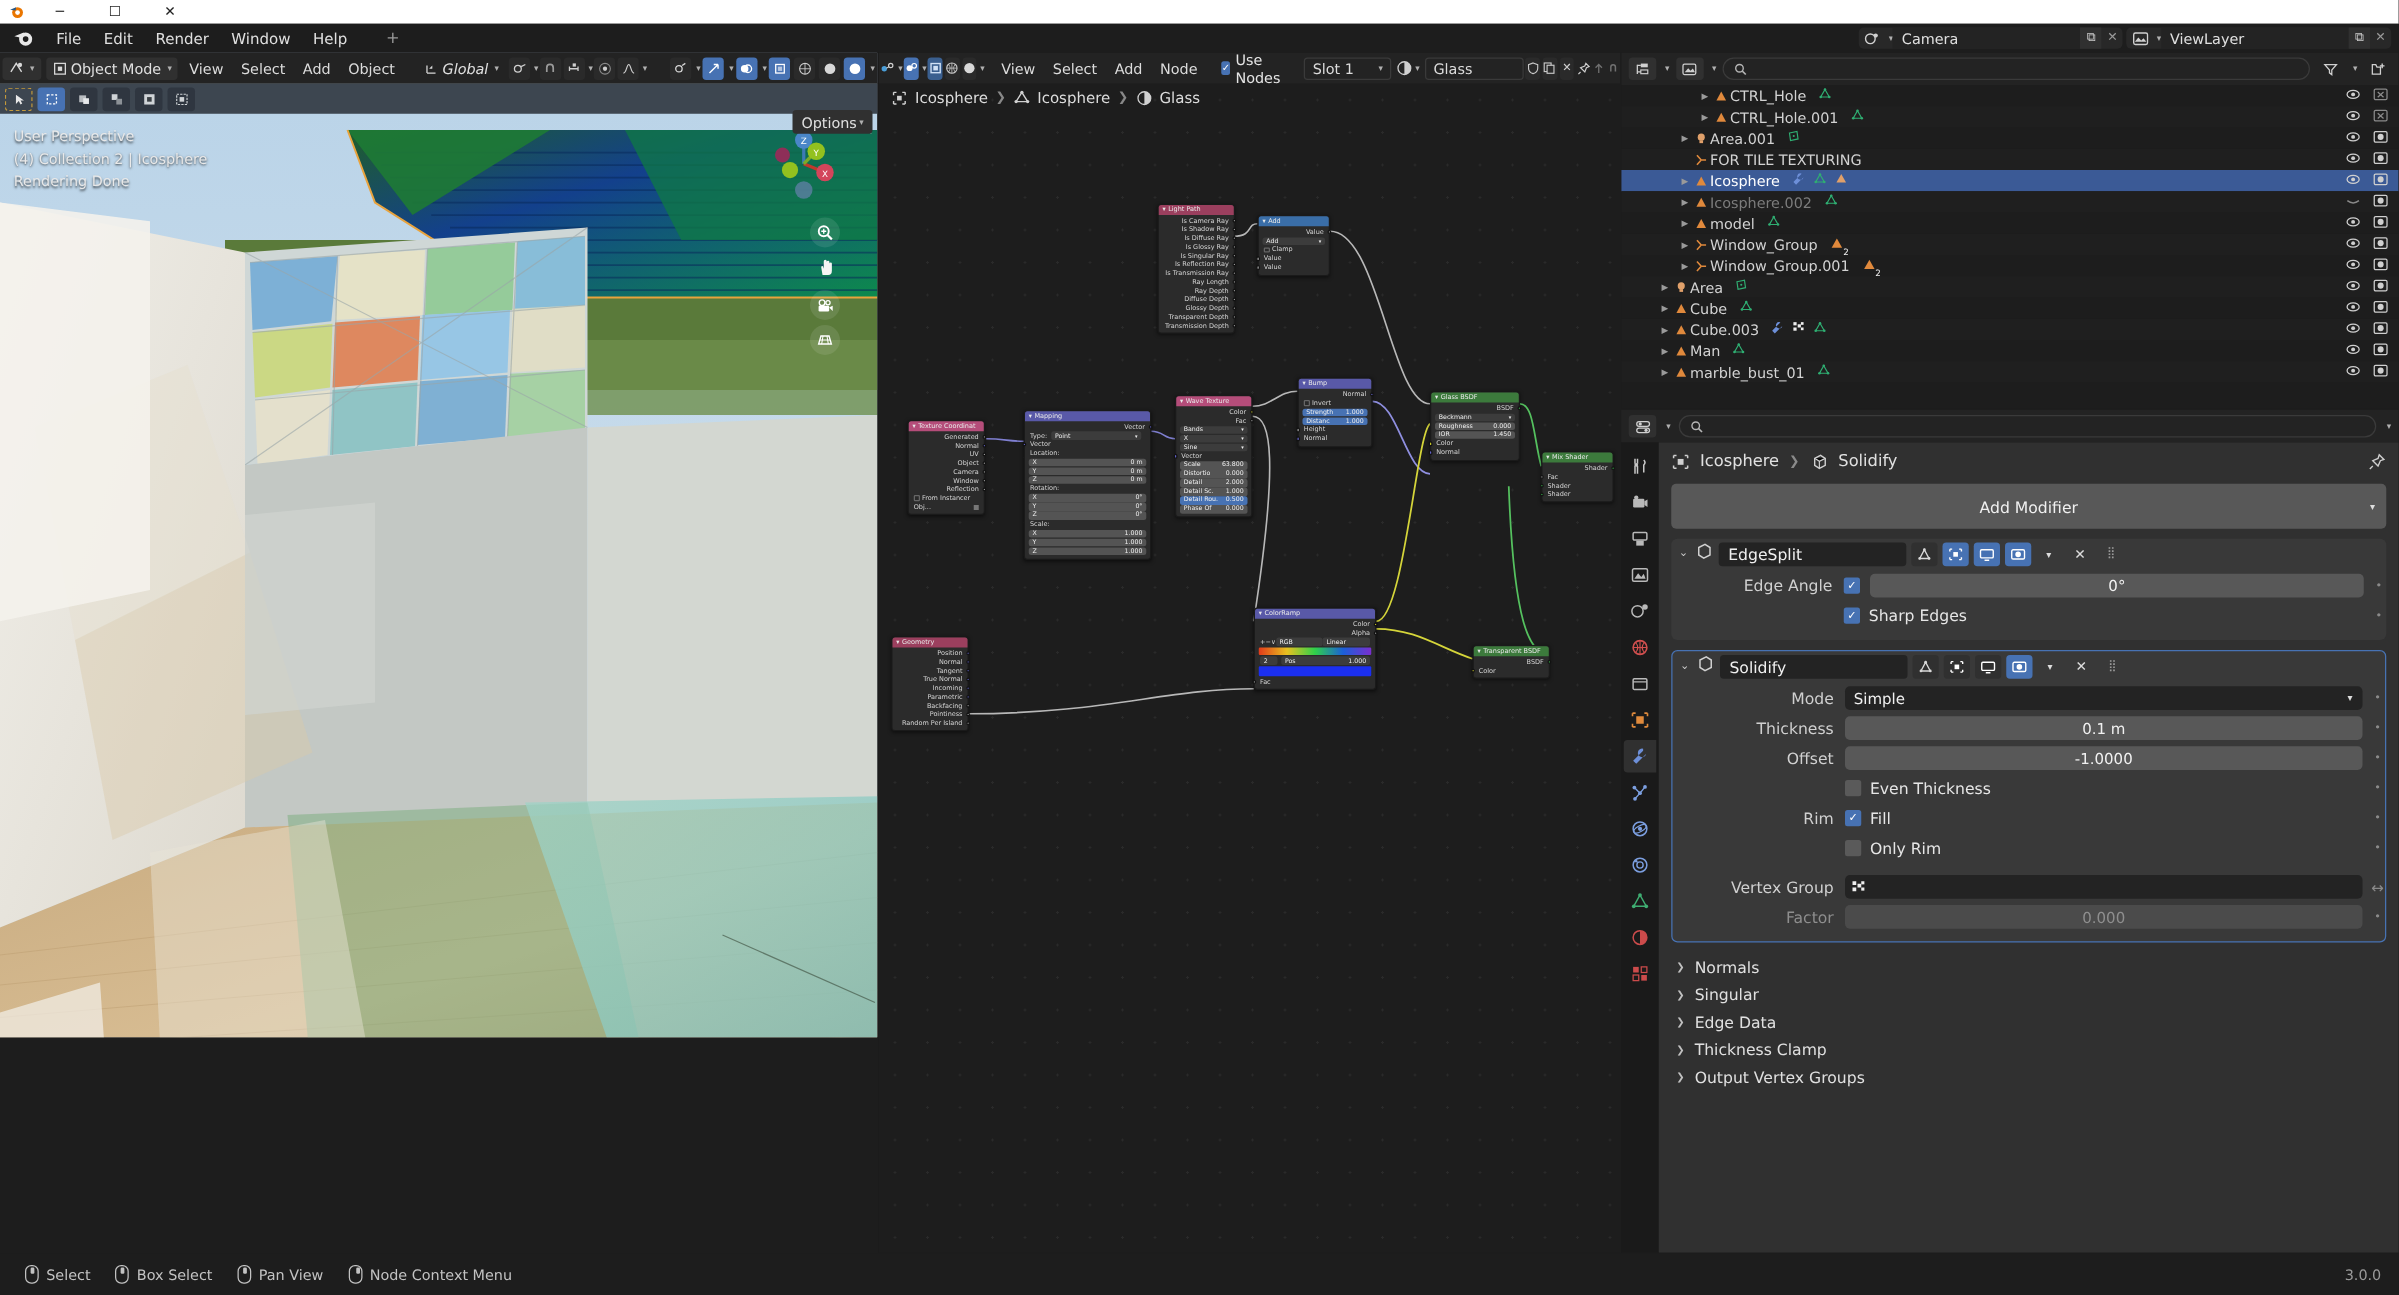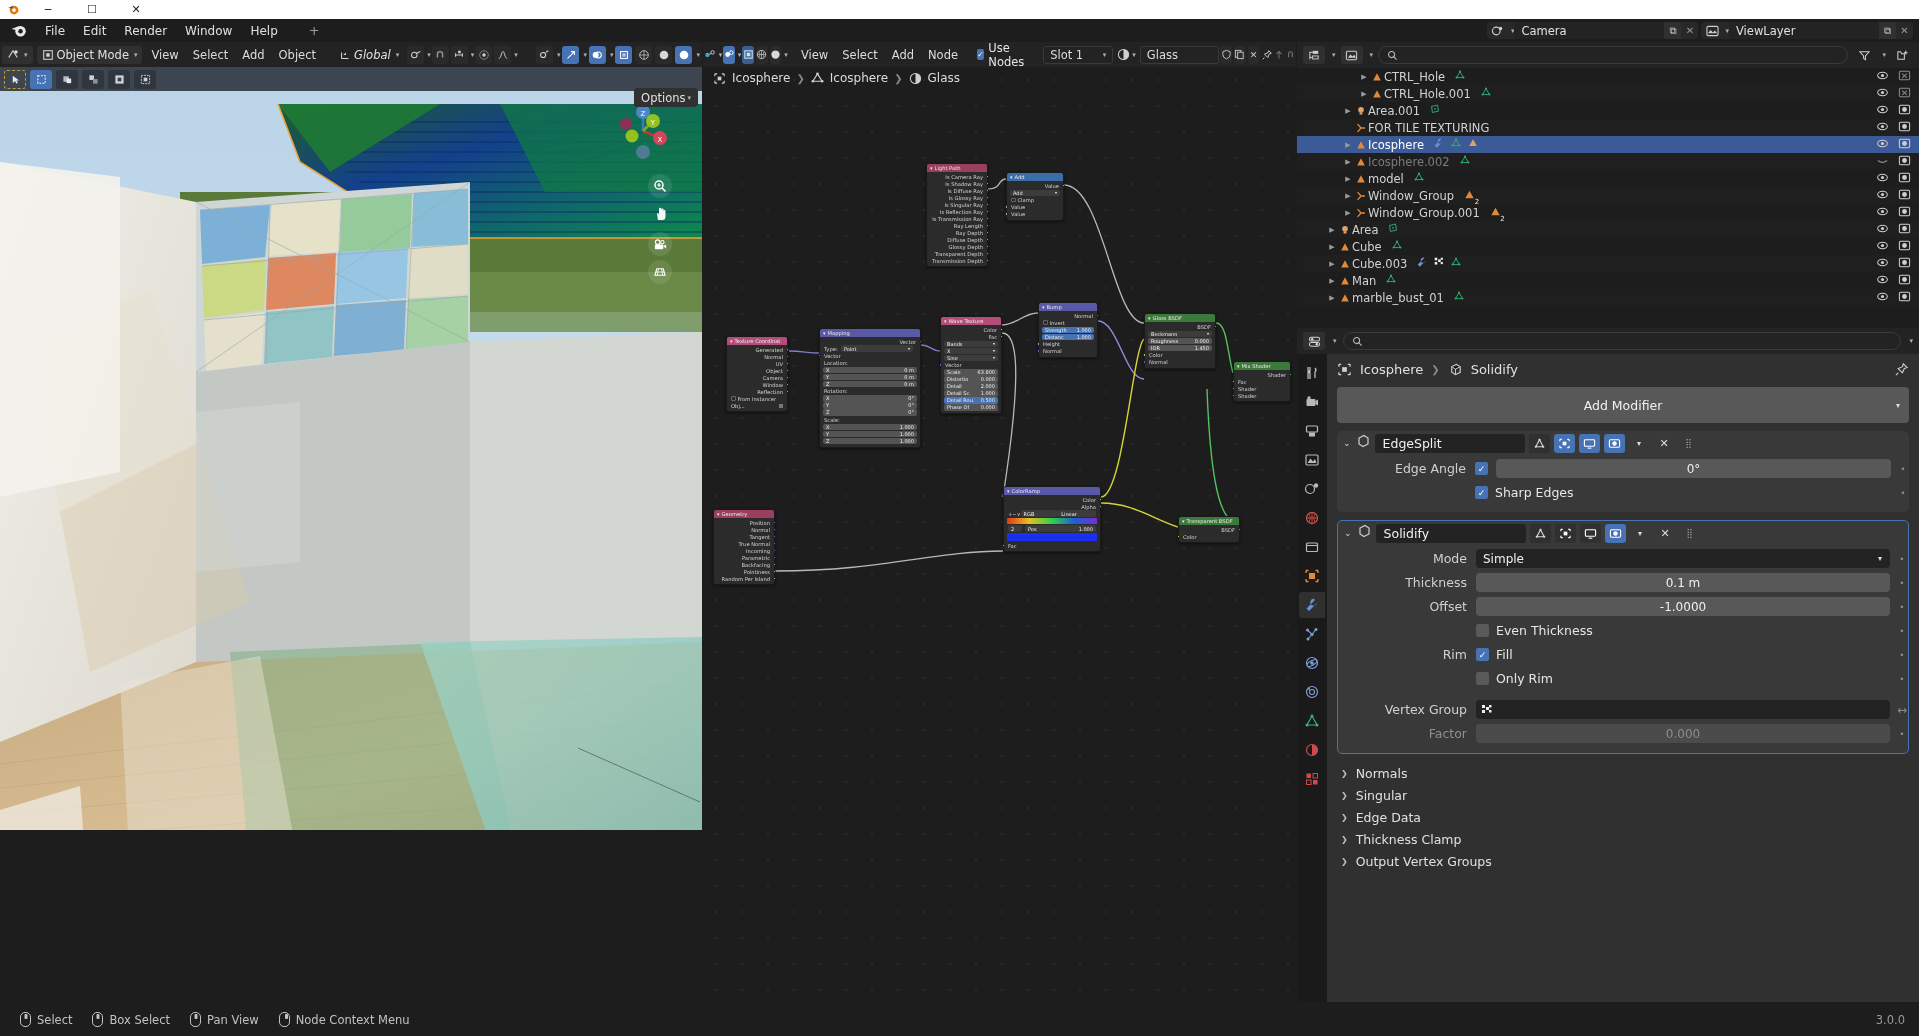--- a/index.html
+++ b/index.html
@@ -496,20 +496,25 @@
             <rect x="4" y="4" width="4" height="4" fill="#cfd3d6"></rect>
           </svg>
       </div>
     </div>
 
     <div class="vp-options">
       <span>Options</span>
       <span class="chev">▾</span>
     </div>
 
+    <div class="vp-overlay">
+      <div>User Perspective</div>
+      <div>(4) Collection 2 | Icosphere</div>
+      <div>Rendering Done</div>
+    </div>
 
     <svg class="gizmo" viewBox="0 0 62 62">
       <line x1="31" y1="31" x2="31" y2="12" stroke="#3d7ab5" stroke-width="2.6"></line>
       <line x1="31" y1="31" x2="48" y2="38" stroke="#c0392b" stroke-width="2.6"></line>
       <line x1="31" y1="31" x2="41" y2="21" stroke="#7aaa2a" stroke-width="2.6"></line>
       <circle cx="31" cy="12" r="7" fill="#4a86c8"></circle>
         <text x="31" y="15.5" font-size="7" fill="#fff" text-anchor="middle" font-family="DejaVu Sans">Z</text>
       <circle cx="48" cy="38" r="7" fill="#d3455b"></circle>
         <text x="48" y="41.5" font-size="7" fill="#fff" text-anchor="middle" font-family="DejaVu Sans">X</text>
       <circle cx="41" cy="21" r="7" fill="#93c11f"></circle>

